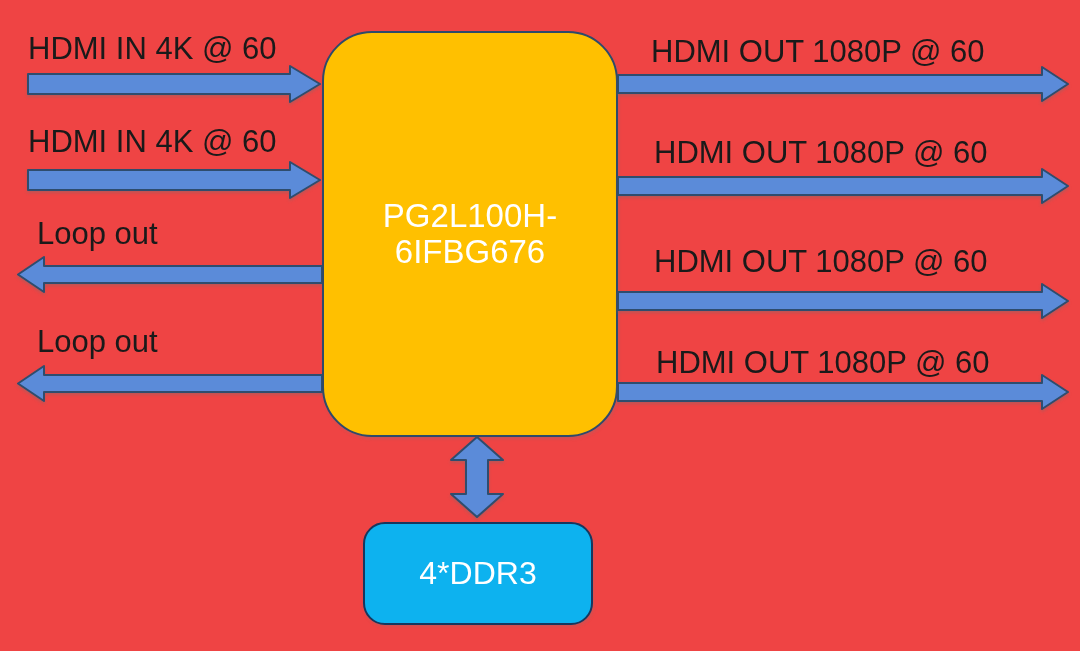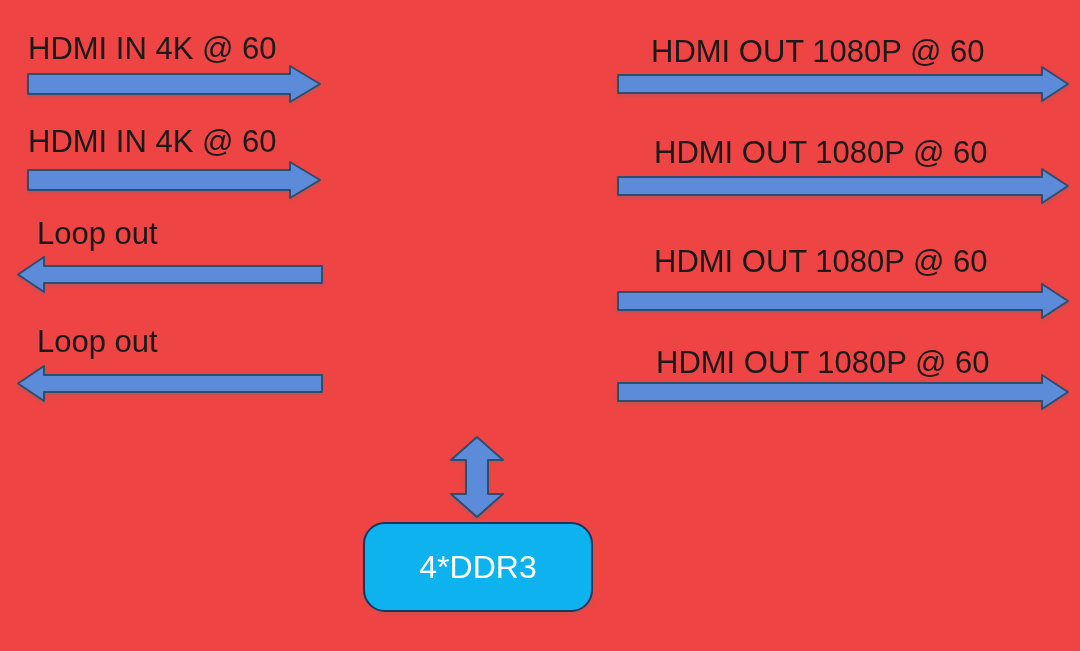--- a/index.html
+++ b/index.html
@@ -53,21 +53,21 @@
   #fpga-label {
     color: var(--block-text, #ffffff);
     font-size: 33px;
     line-height: 36px;
     text-align: center;
   }
 
   #ddr3-block {
     position: absolute;
     left: 363px; top: 522px;
-    width: 230px; height: 90px;
+    width: 230px; height: 103px;
     background: var(--ddr-fill, #0DB2EF);
     border: 2.5px solid var(--ddr-stroke, #17375E);
     border-radius: 22px;
     box-sizing: border-box;
     display: flex;
     align-items: center;
     justify-content: center;
     box-shadow: 1px 2px 3px rgba(120,120,120,0.25);
   }
   #ddr3-label {
@@ -93,20 +93,26 @@
   <div class="port-label" style="left:37px; top:218px;">Loop out</div>
   <div class="port-label" style="left:37px; top:326px;">Loop out</div>
 
   <svg class="arrow-svg" style="left:18px; top:257px;" width="304" height="35" viewBox="0 0 304 35">
     <polygon points="304,9 26,9 26,0 0,17.5 26,35 26,26 304,26"></polygon>
   </svg>
   <svg class="arrow-svg" style="left:18px; top:366px;" width="304" height="35" viewBox="0 0 304 35">
     <polygon points="304,9 26,9 26,0 0,17.5 26,35 26,26 304,26"></polygon>
   </svg>
 
+  <div id="fpga-block">
+    <div id="fpga-label">
+      <div>PG2L100H-</div>
+      <div>6IFBG676</div>
+    </div>
+  </div>
 
   <div class="port-label" style="left:651px; top:36px;">HDMI OUT 1080P @ 60</div>
   <div class="port-label" style="left:654px; top:137px;">HDMI OUT 1080P @ 60</div>
   <div class="port-label" style="left:654px; top:246px;">HDMI OUT 1080P @ 60</div>
   <div class="port-label" style="left:656px; top:347px;">HDMI OUT 1080P @ 60</div>
 
   <svg class="arrow-svg" style="left:618px; top:67px;" width="450" height="34" viewBox="0 0 450 34">
     <polygon points="0,8 424,8 424,0 450,17 424,34 424,26 0,26"></polygon>
   </svg>
   <svg class="arrow-svg" style="left:618px; top:169px;" width="450" height="34" viewBox="0 0 450 34">

